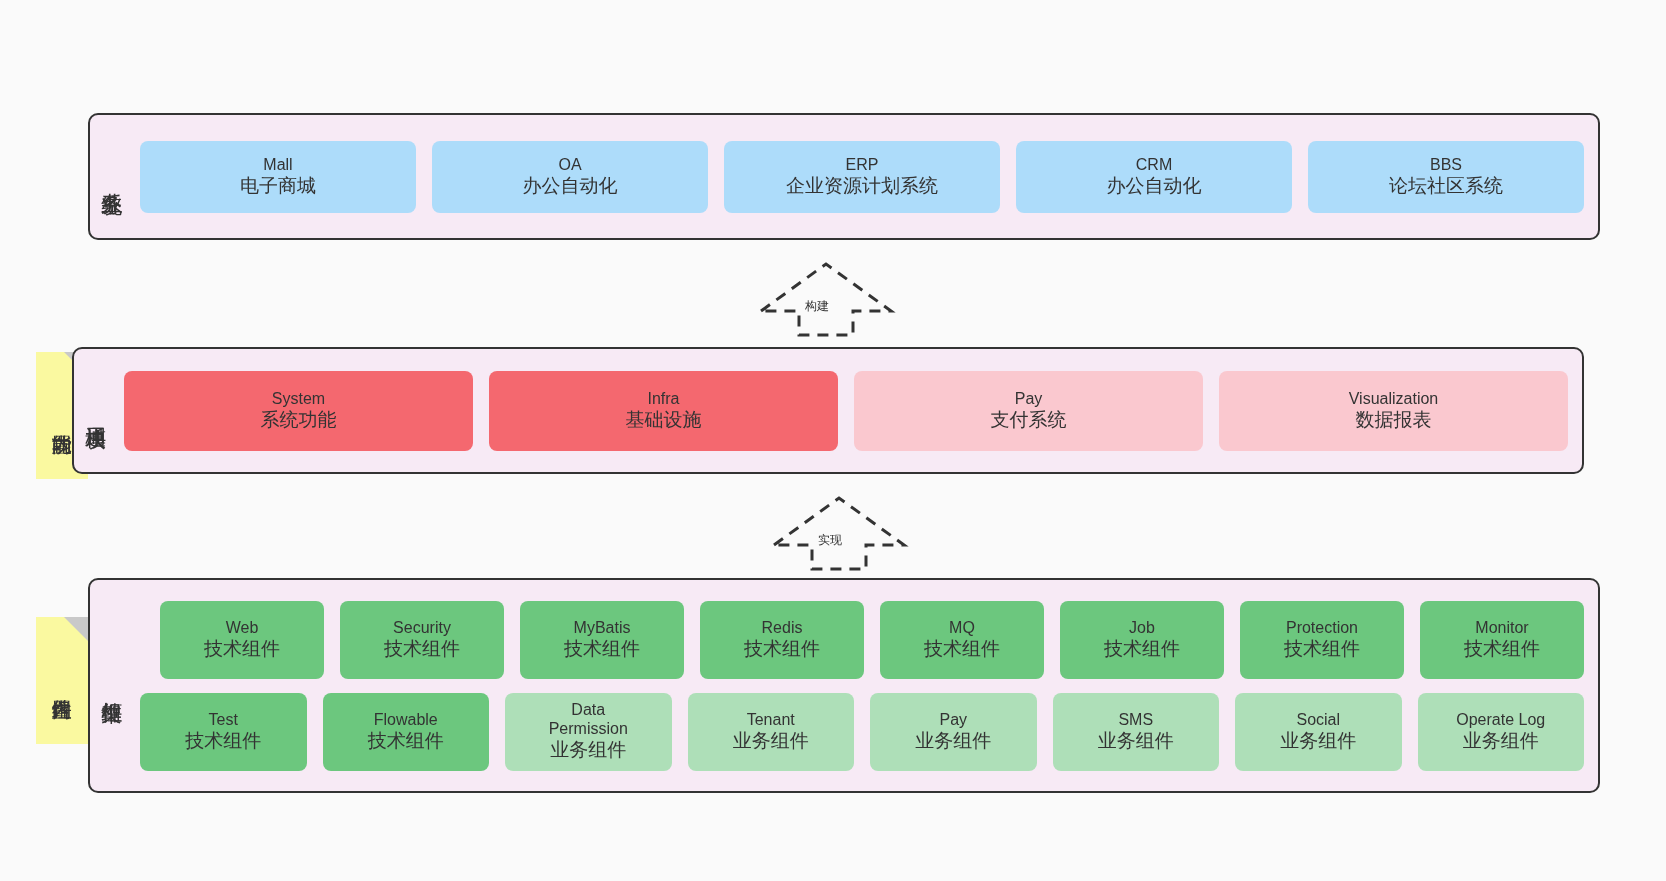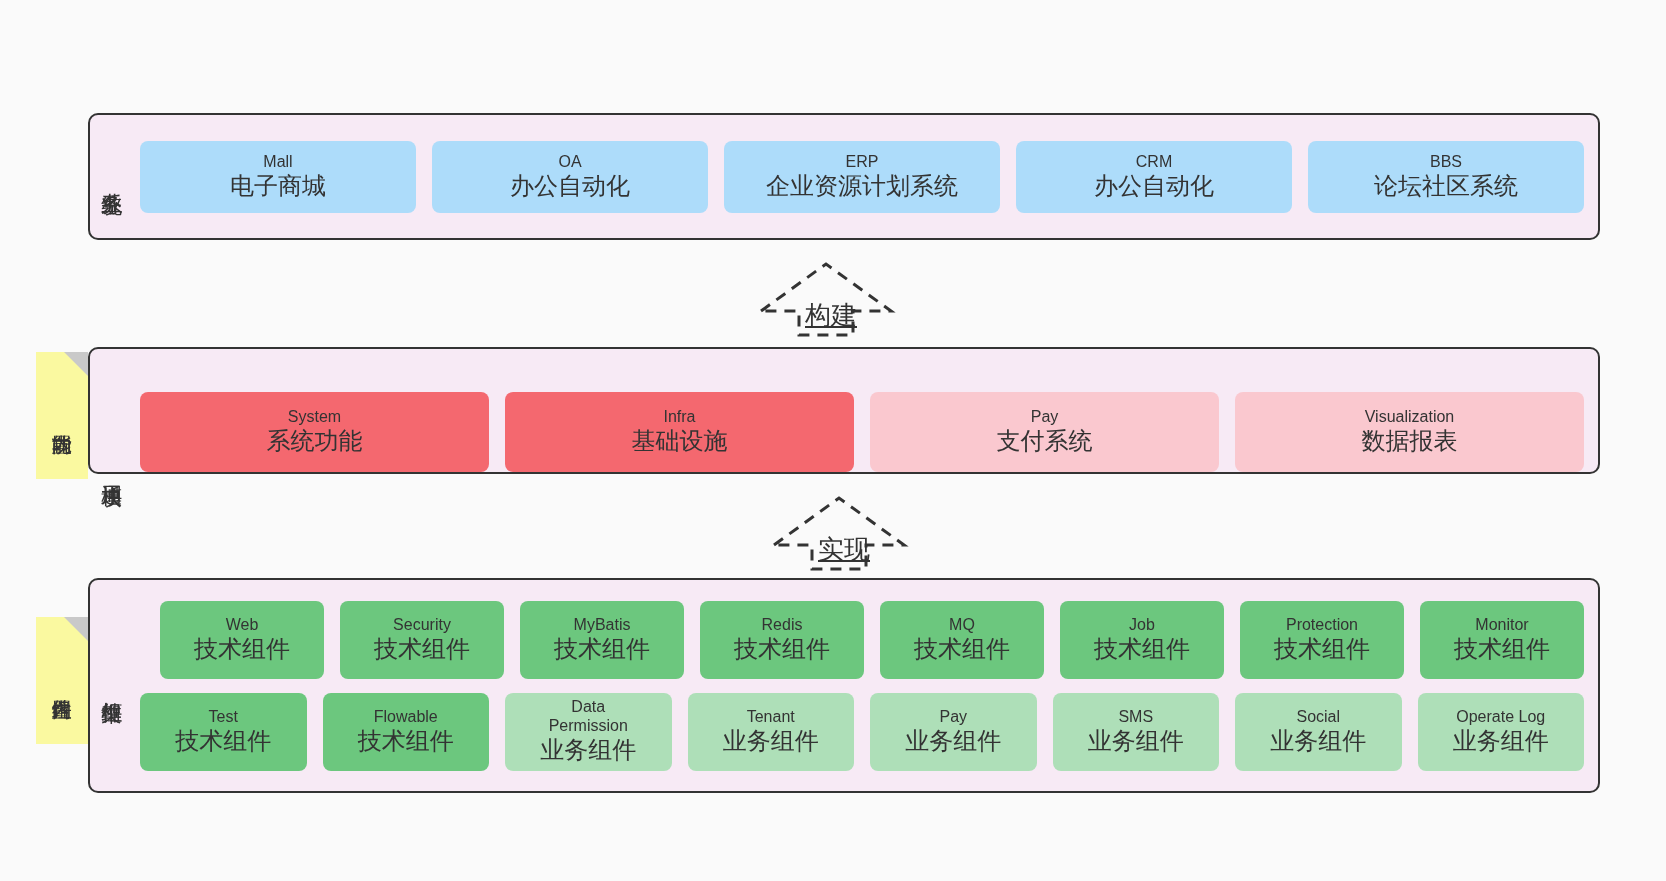--- a/index.html
+++ b/index.html
@@ -75,21 +75,21 @@
     text-align: center;
     color: #333333;
     box-sizing: border-box;
     padding: 4px 6px;
   }
   .node .t1 {
     font-size: 16px;
     line-height: 1.18;
   }
   .node .t2 {
-    font-size: 24px;
+    font-size: 19px;
     line-height: 1.2;
   }
 
   .n-blue       { background: #addcfa; }
   .n-red        { background: #f4686f; }
   .n-pink       { background: #fac8cf; }
   .n-green      { background: #6cc77e; }
   .n-lightgreen { background: #aedfb8; }
 
   
@@ -119,25 +119,24 @@
     border-color: transparent #c9c9c9 transparent transparent;
   }
 
   
   .arrow {
     position: absolute;
   }
   .arrow svg { display: block; overflow: visible; }
   .arrow-label {
     position: absolute;
-    font-size: 26px;
+    font-size: 12px;
     color: #333333;
     background: transparent;
     white-space: nowrap;
-    text-decoration: underline;
   }
 </style>
 </head>
 <body>
 
 <div class="canvas">
 
   <div class="layer" style="left:88px; top:113px; width:1512px; height:127px;">
     <div class="layer-title">业务系统</div>
     <div class="layer-body">
@@ -171,21 +170,21 @@
       <path d="M4 53 L69 6 L134 53 L96 53 L96 77 L42 77 L42 53 Z" stroke="#333333" stroke-width="3" stroke-dasharray="11 8" fill="none" stroke-linejoin="miter"></path>
     </svg>
     <span class="arrow-label" style="left:48px; top:40px;">构建</span>
   </div>
 
   <div class="note" style="left:36px; top:352px; width:52px; height:127px;">
     <span class="fold"></span>
     <span>内置功能</span>
   </div>
 
-  <div class="layer" style="left:88px; top:347px; width:1512px; height:127px;align-items:flex-end;">
+  <div class="layer" style="left:72px; top:347px; width:1512px; height:127px;">
     <div class="layer-title">通用模块</div>
     <div class="layer-body">
       <div class="row" style="height:80px;">
         <div class="node n-red">
           <span class="t1">System</span>
           <span class="t2">系统功能</span>
         </div>
         <div class="node n-red">
           <span class="t1">Infra</span>
           <span class="t2">基础设施</span>

